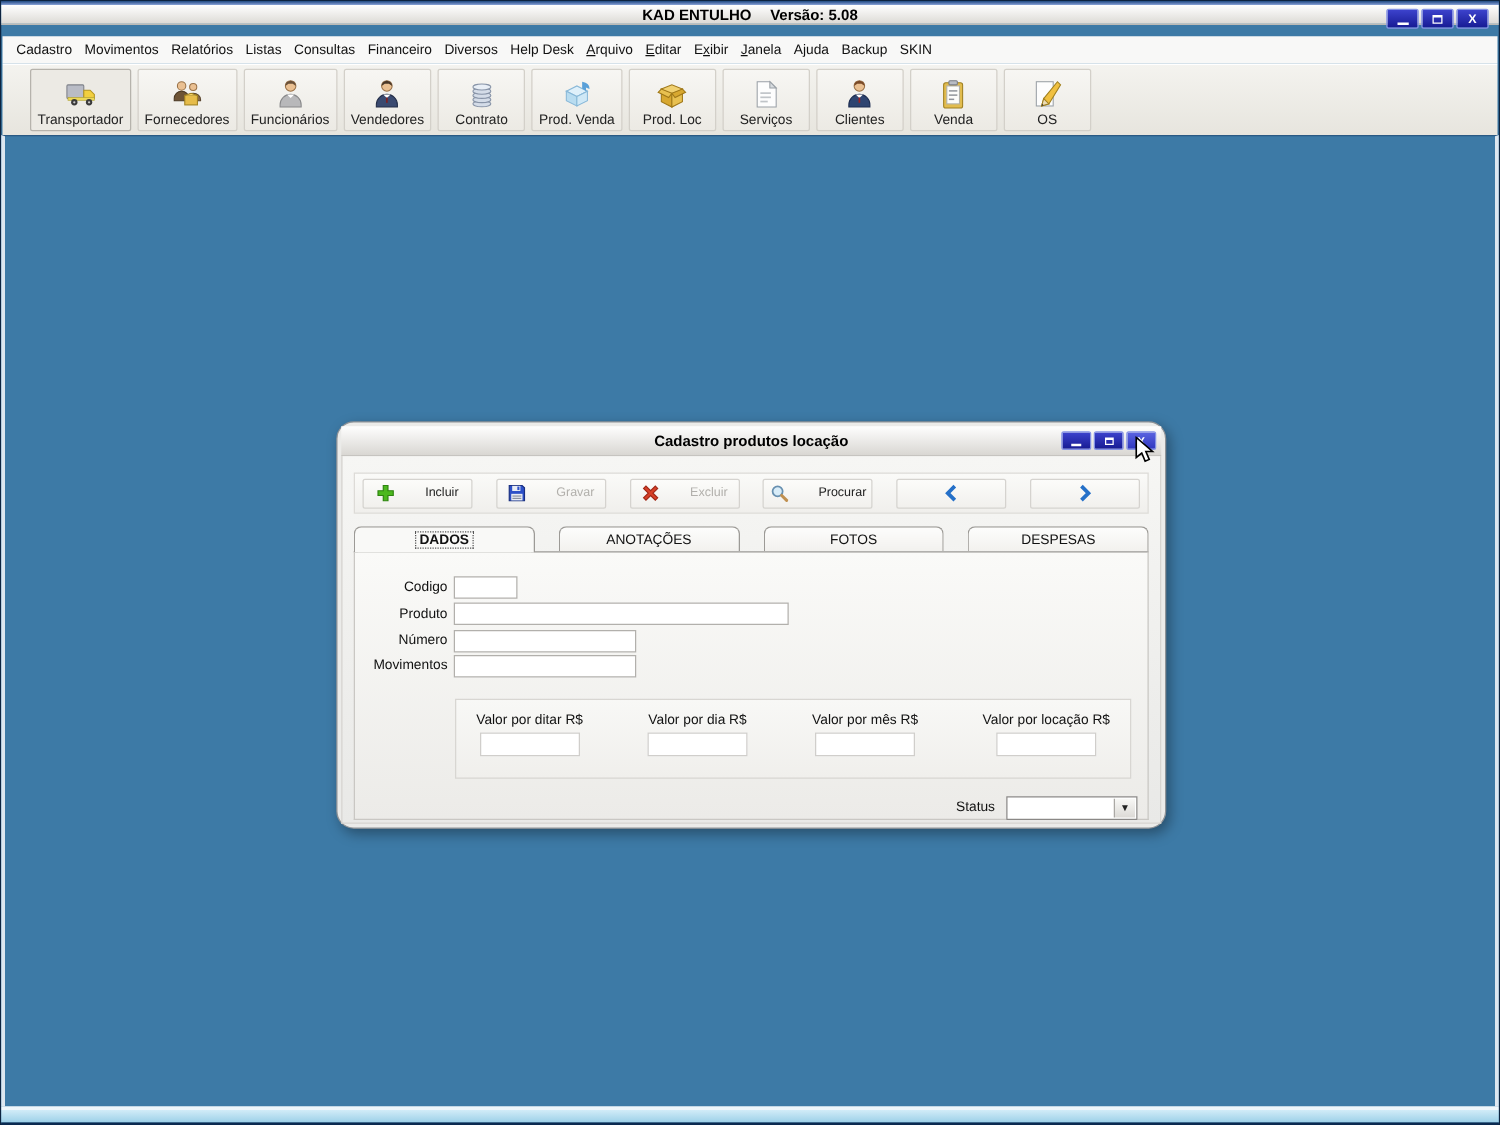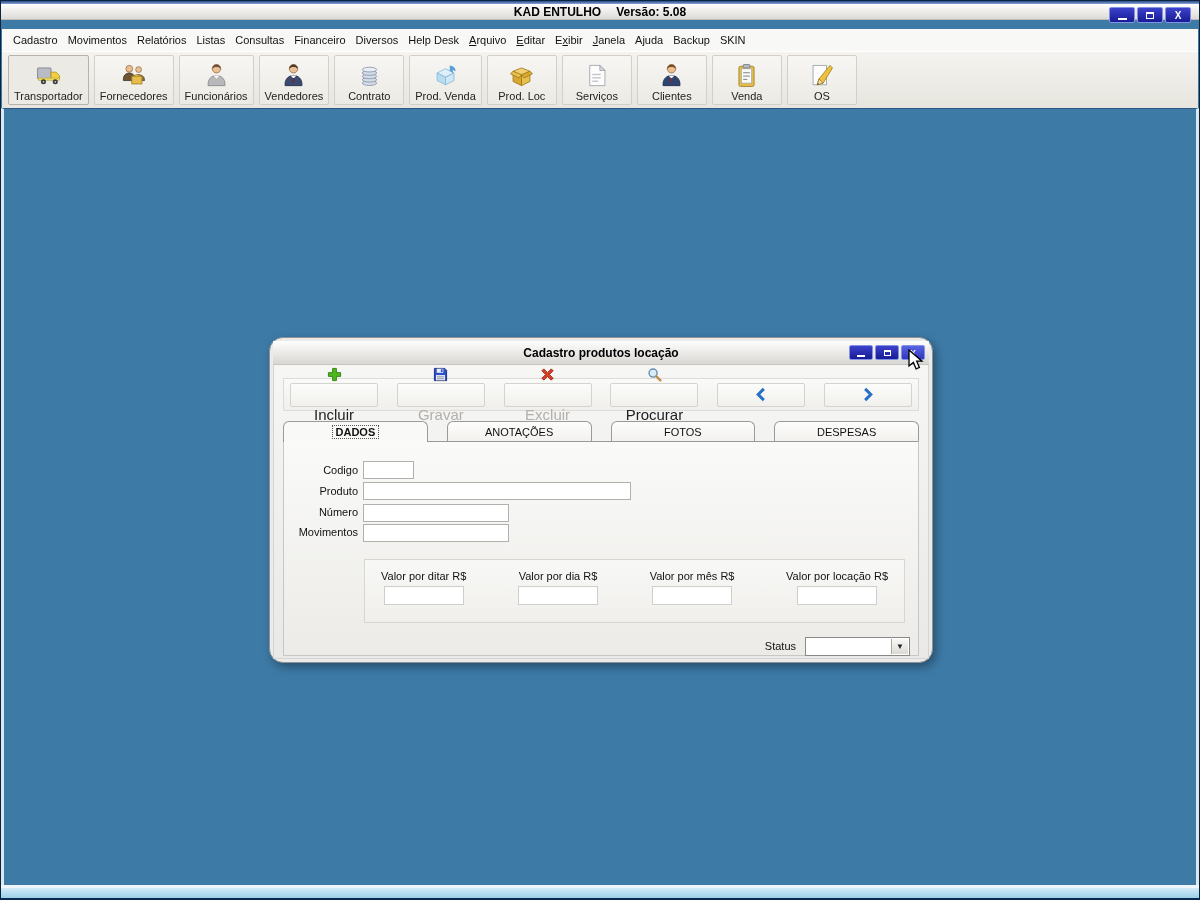--- a/index.html
+++ b/index.html
@@ -24,21 +24,21 @@
   .glyph-max { width:8px; height:7px; border:1px solid #fff; border-top-width:2px; }
 
   
   .menubar { position:absolute; top:28px; left:1px; right:1px; height:22px; background:#f8f8f7;
              display:flex; align-items:center; padding-left:6px; font-size:11px; color:#111; }
   .menu-item { padding:3px 5px; white-space:nowrap; }
 
   
   .toolbar { position:absolute; top:50px; left:1px; right:1px; height:57px;
              background:linear-gradient(#f4f3ef,#e7e5de); border-top:1px solid #ffffff;
-             display:flex; align-items:center; padding-left:6px; gap:5px; }
+             display:flex; align-items:center; padding-left:22px; gap:5px; }
   .tool-btn { min-width:70px; height:50px; border:1px solid #d3d0c9; border-radius:2px;
               background:linear-gradient(#f7f6f3,#eceae4); display:flex; flex-direction:column;
               align-items:center; justify-content:flex-end; padding:2px 5px; font-size:11px; color:#222; }
   .tool-btn.first { border-color:#b6b3ac; background:#eceae4; }
   .tb-icon { height:29px; display:flex; align-items:center; }
   .tb-icon svg { width:27px; height:27px; display:block; }
   .tb-label { white-space:nowrap; }
 
   
   .mdi { position:absolute; top:107px; left:0; right:0; height:777px; background:#3d7aa6;
@@ -64,21 +64,21 @@
   .dlg-btn .glyph-max { width:7px; height:6px; }
   .dlg-btn.hover { background:linear-gradient(#5a63e0,#3038c0); }
   .dlg-body { position:relative; height:294px; background:linear-gradient(#f6f6f4,#e9e9e7);
               border:1px solid #d6d4d0; border-top:none; }
 
   .action-panel { position:absolute; left:9px; right:9px; top:13px; height:33px;
                   border:1px solid #dddbd7; background:linear-gradient(#fafaf8,#f0efec);
                   display:flex; align-items:center; justify-content:space-between; padding:0 6px; }
   .action-btn { width:88px; height:24px; border:1px solid #d5d3cf; border-radius:2px;
                 background:linear-gradient(#fcfcfa,#f1f0ed); display:flex; align-items:center;
-                justify-content:center; gap:24px; font-size:15px; color:#222;flex-direction:column; }
+                justify-content:center; gap:24px; font-size:10px; color:#222; }
   .action-btn.disabled { color:#b2b0ac; }
   .action-btn .icon svg { width:15px; height:15px; display:block; }
 
   .tabs { position:absolute; left:9px; right:9px; top:56px; height:20px; display:flex; gap:19px; }
   .tab { flex:1; border:1px solid #9c9a96; border-bottom:none; border-radius:6px 6px 0 0;
          background:linear-gradient(#fdfdfc,#f2f1ee); display:flex; align-items:center;
          justify-content:center; font-size:11px; color:#111; position:relative; }
   .tab.active { background:#f9f9f7; height:21px; z-index:2; }
   .tab.active .tab-label { font-weight:bold; outline:1px dotted #555; padding:0 3px; }
 

